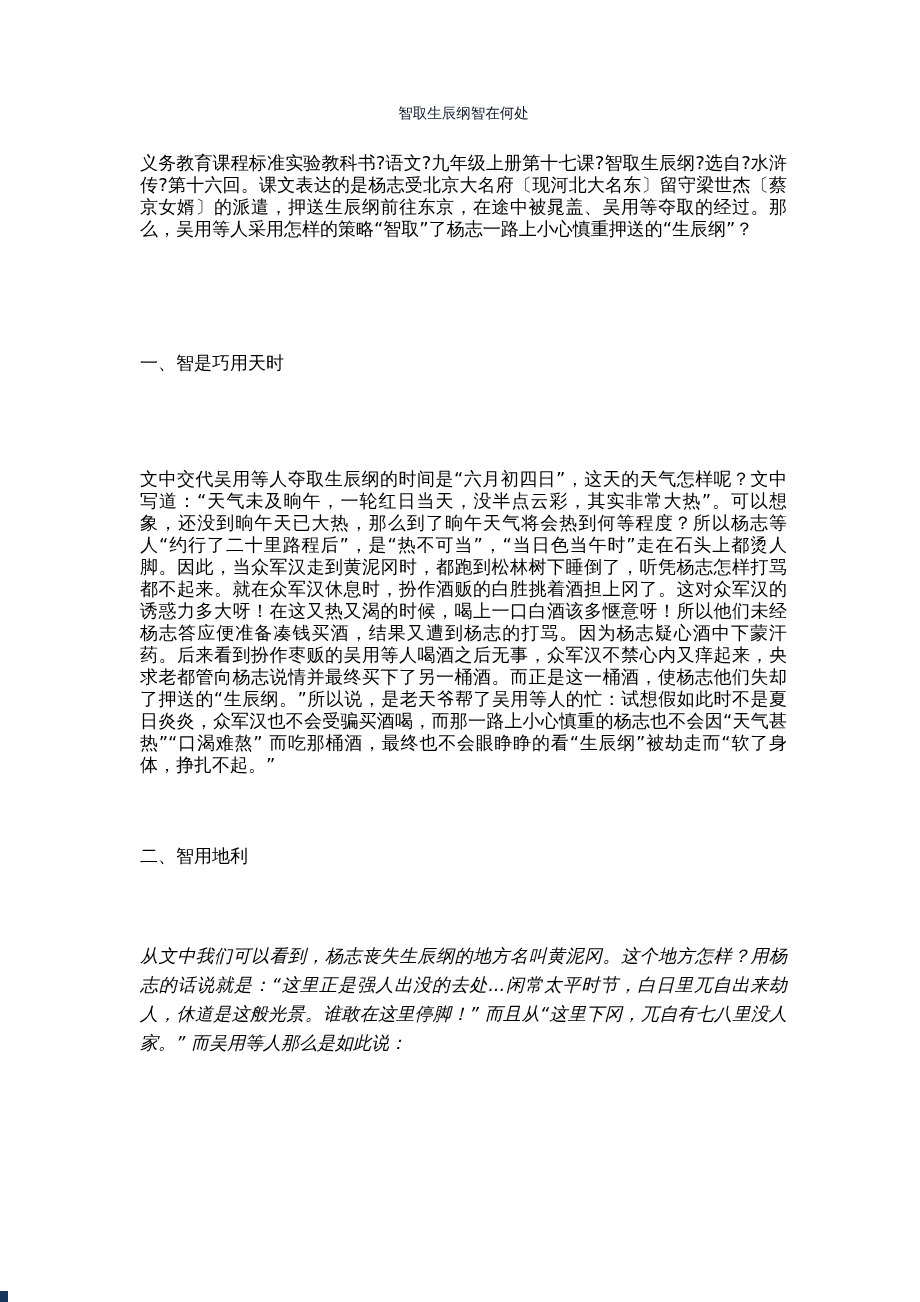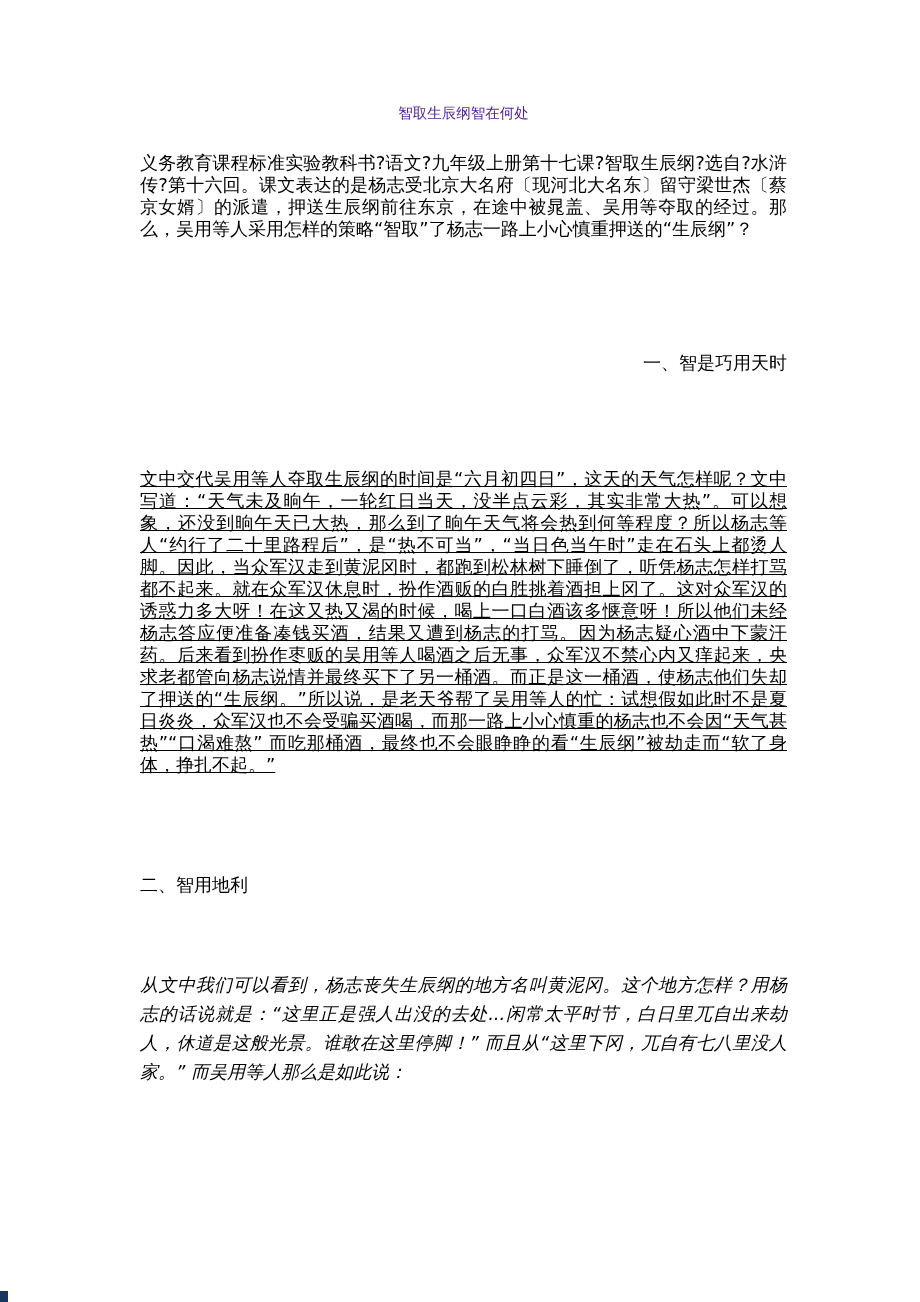--- a/index.html
+++ b/index.html
@@ -22,33 +22,33 @@
   .doc-content {
     padding: 102px 133px 0 140px;
     color: #3d3d3d;
   }
   .doc-title {
     font-size: 14.5px;
     font-weight: 400;
     line-height: 22px;
     text-align: center;
     margin-bottom: 28px;
-    color: #4c1d95;
+    color: #0f172a;
   }
   .para {
     font-size: 18px;
     line-height: 22px;
     text-align: justify;
     word-break: break-all;
     color: #000000;
   }
   .para.intro    { margin-bottom: 112px; }
   .para.summary  { margin-bottom: 94px; }
-  .para.heading  { margin-bottom: 94px; text-align: right; }
-  .para.section1 { margin-bottom: 98px; text-decoration: underline; }
+  .para.heading  { margin-bottom: 94px; text-align: left; }
+  .para.section1 { margin-bottom: 69px; }
   .para.heading2 { margin-bottom: 74px; text-align: left; }
   .para.section2 { line-height: 29px; font-style: italic; }
   .corner-marker {
     position: absolute;
     left: 0;
     bottom: 0;
     width: 8px;
     height: 11px;
     background: #17375e;
   }

